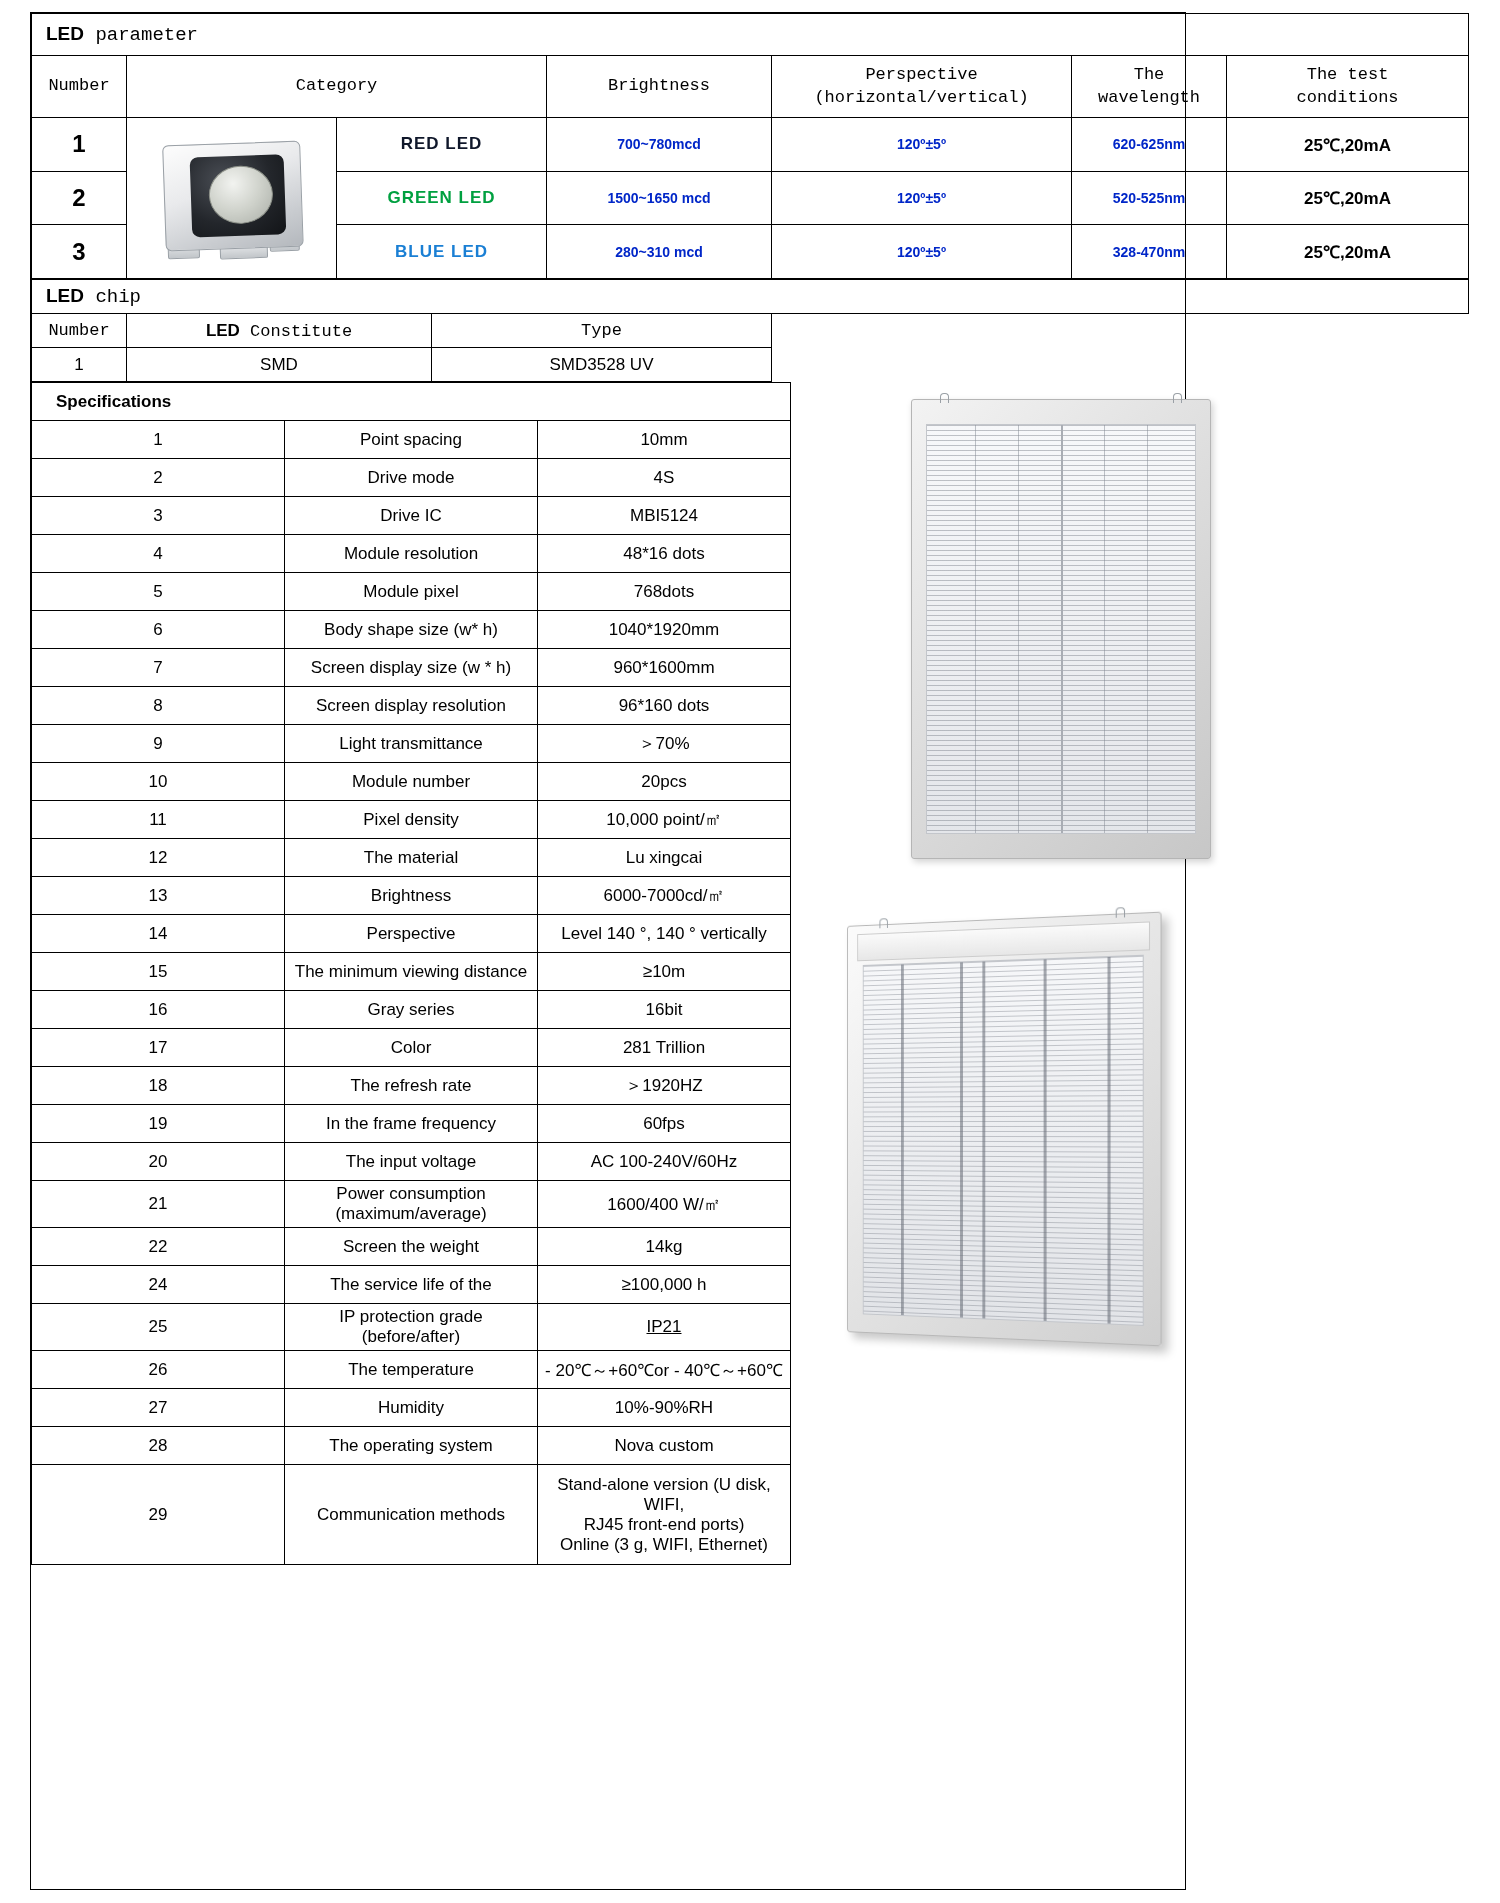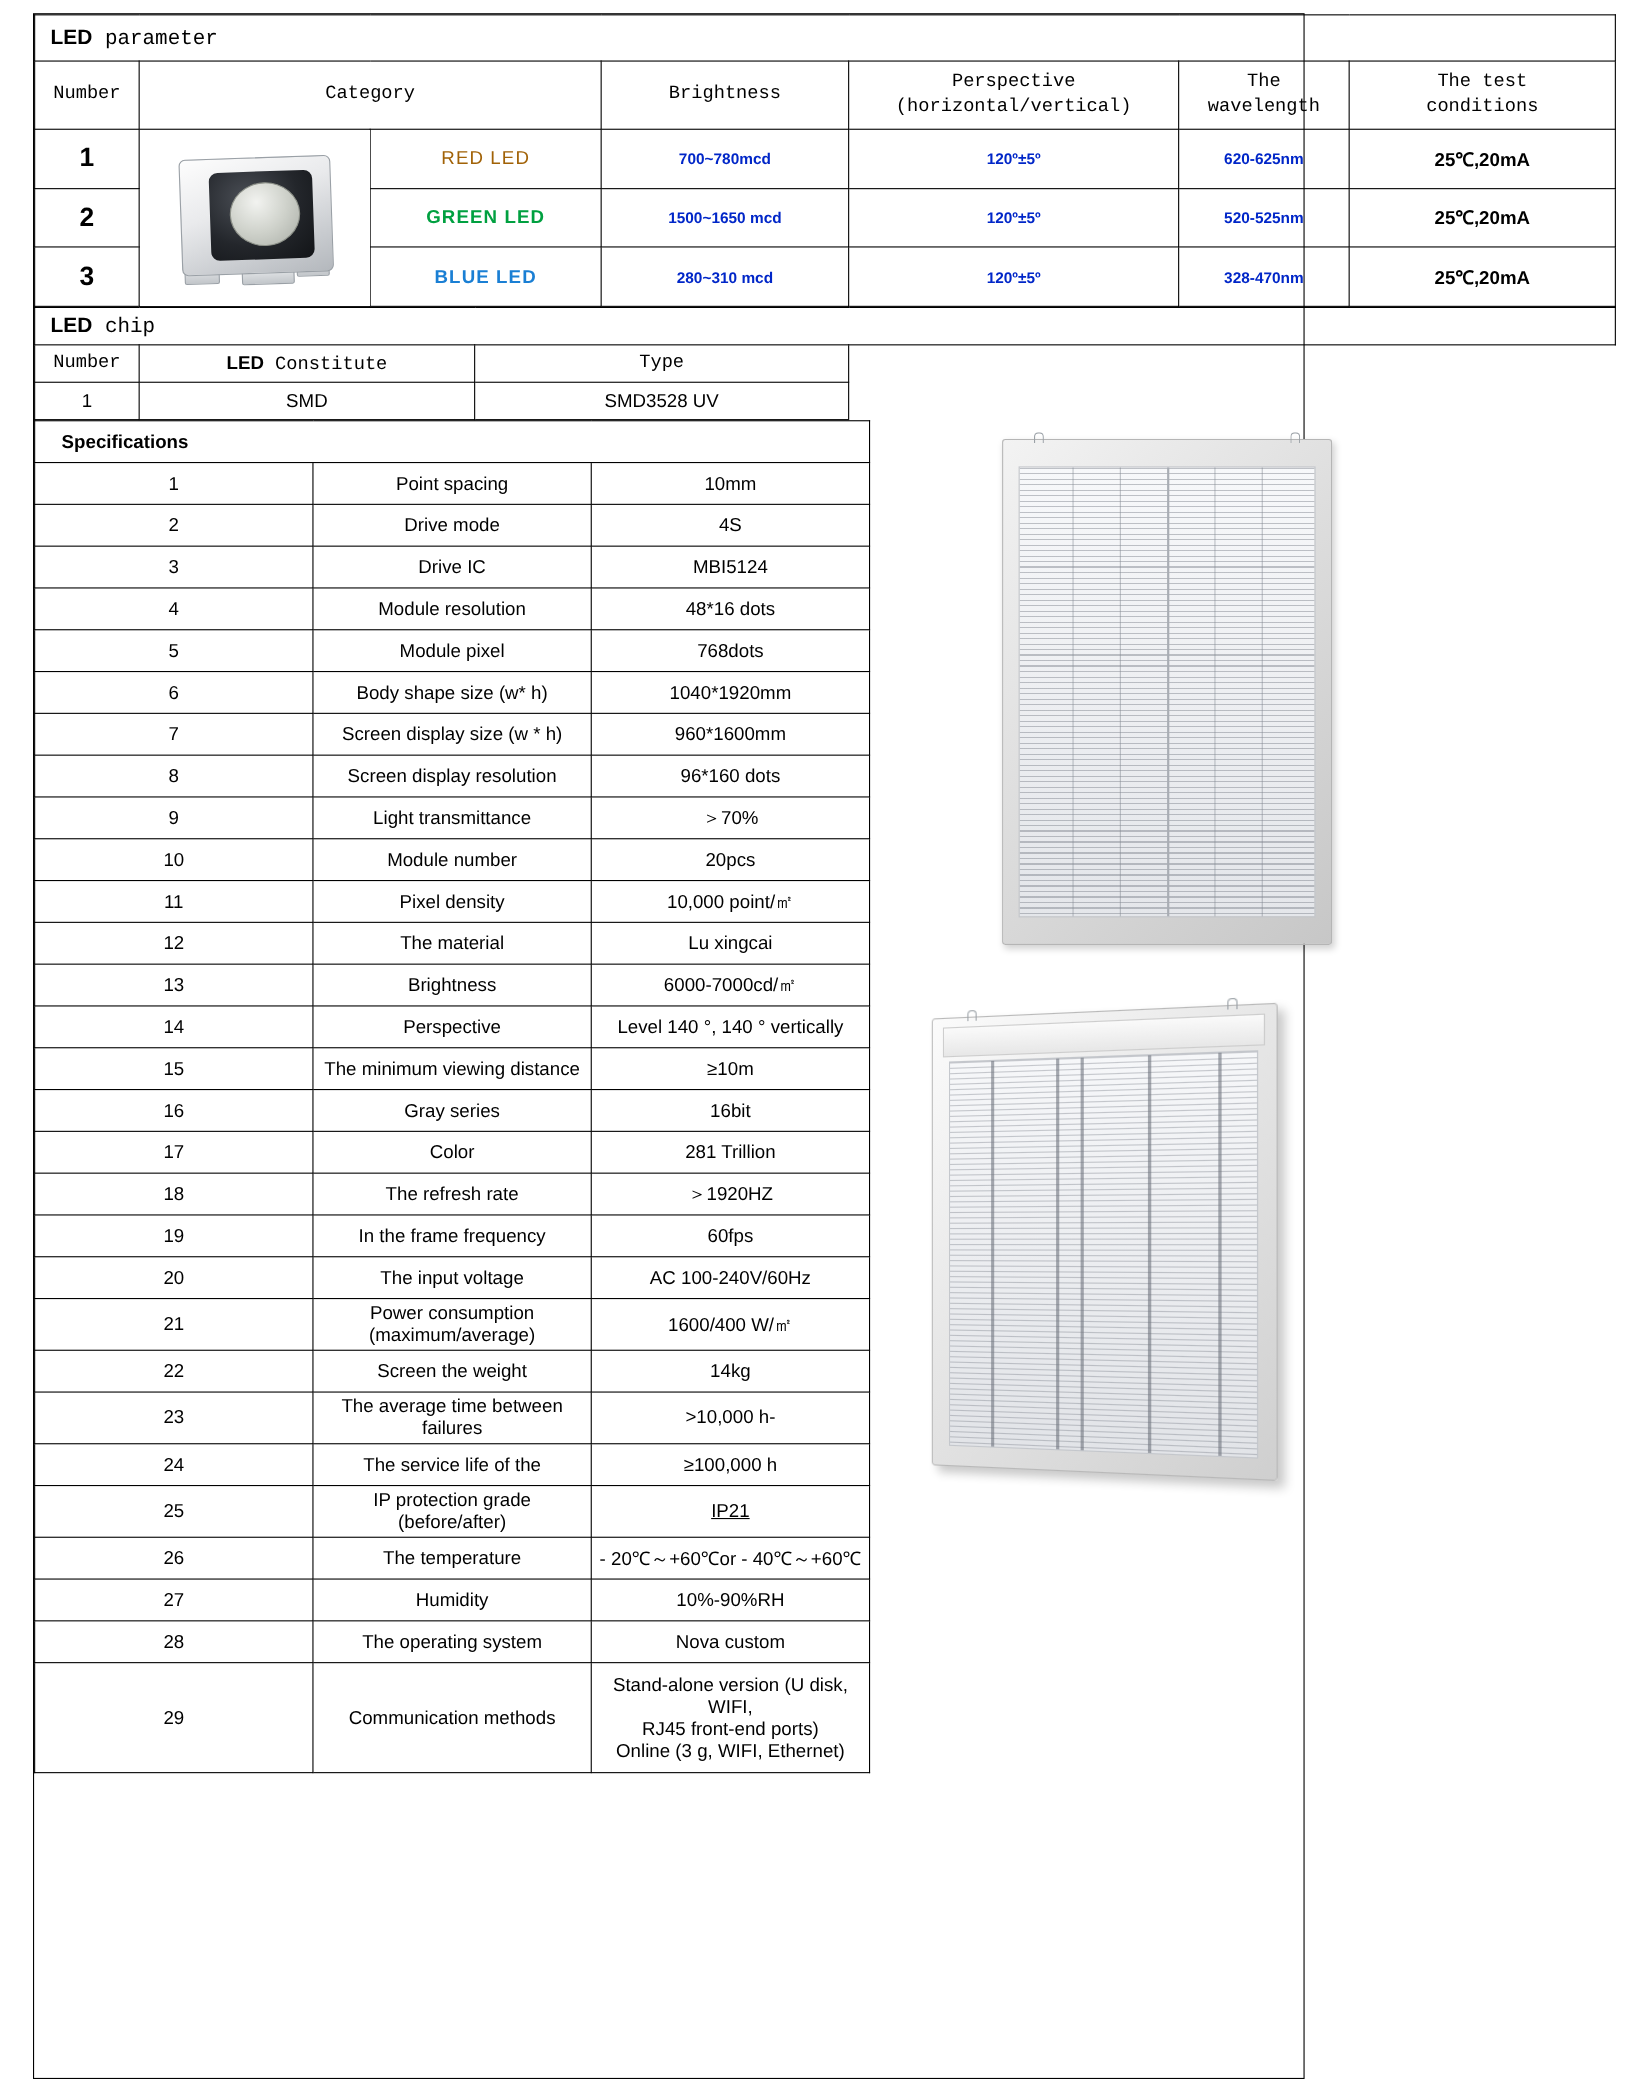--- a/index.html
+++ b/index.html
@@ -67,21 +67,21 @@
   .blue-val {
     color: #0026c8;
     font-weight: bold;
     font-size: 14px;
   }
   .black-val {
     color: #000;
     font-weight: bold;
     font-size: 17px;
   }
-  .led-red { color: #a16207; font-weight: normal; font-size: 17px; letter-spacing: 1px;}
+  .led-red { color: #0f172a; font-weight: bold; font-size: 17px; letter-spacing: 1px;}
   .led-green { color: #00a040; font-weight: bold; font-size: 17px; letter-spacing: 1px;}
   .led-blue { color: #1a7fd4; font-weight: bold; font-size: 17px; letter-spacing: 1px;}
 
   
   .led-photo-cell {
     padding: 0;
     position: relative;
     background: #fff;
   }
   .led-photo {
@@ -460,28 +460,20 @@
         </td>
         <td class="c2">1600/400 W/㎡</td>
       </tr>
 
       <tr>
             <td class="c0">22</td>
             <td class="c1">Screen the weight</td>
             <td class="c2">14kg</td>
           </tr>
 
-      <tr>
-        <td class="c0">23</td>
-        <td class="c1">
-          <div>The average time between</div>
-          <div>failures</div>
-        </td>
-        <td class="c2">&gt;10,000 h-</td>
-      </tr>
 
       <tr>
             <td class="c0">24</td>
             <td class="c1">The service life of the</td>
             <td class="c2">≥100,000 h</td>
           </tr>
       <tr>
             <td class="c0">25</td>
             <td class="c1">IP protection grade (before/after)</td>
             <td class="c2"><span class="underline">IP21</span></td>

